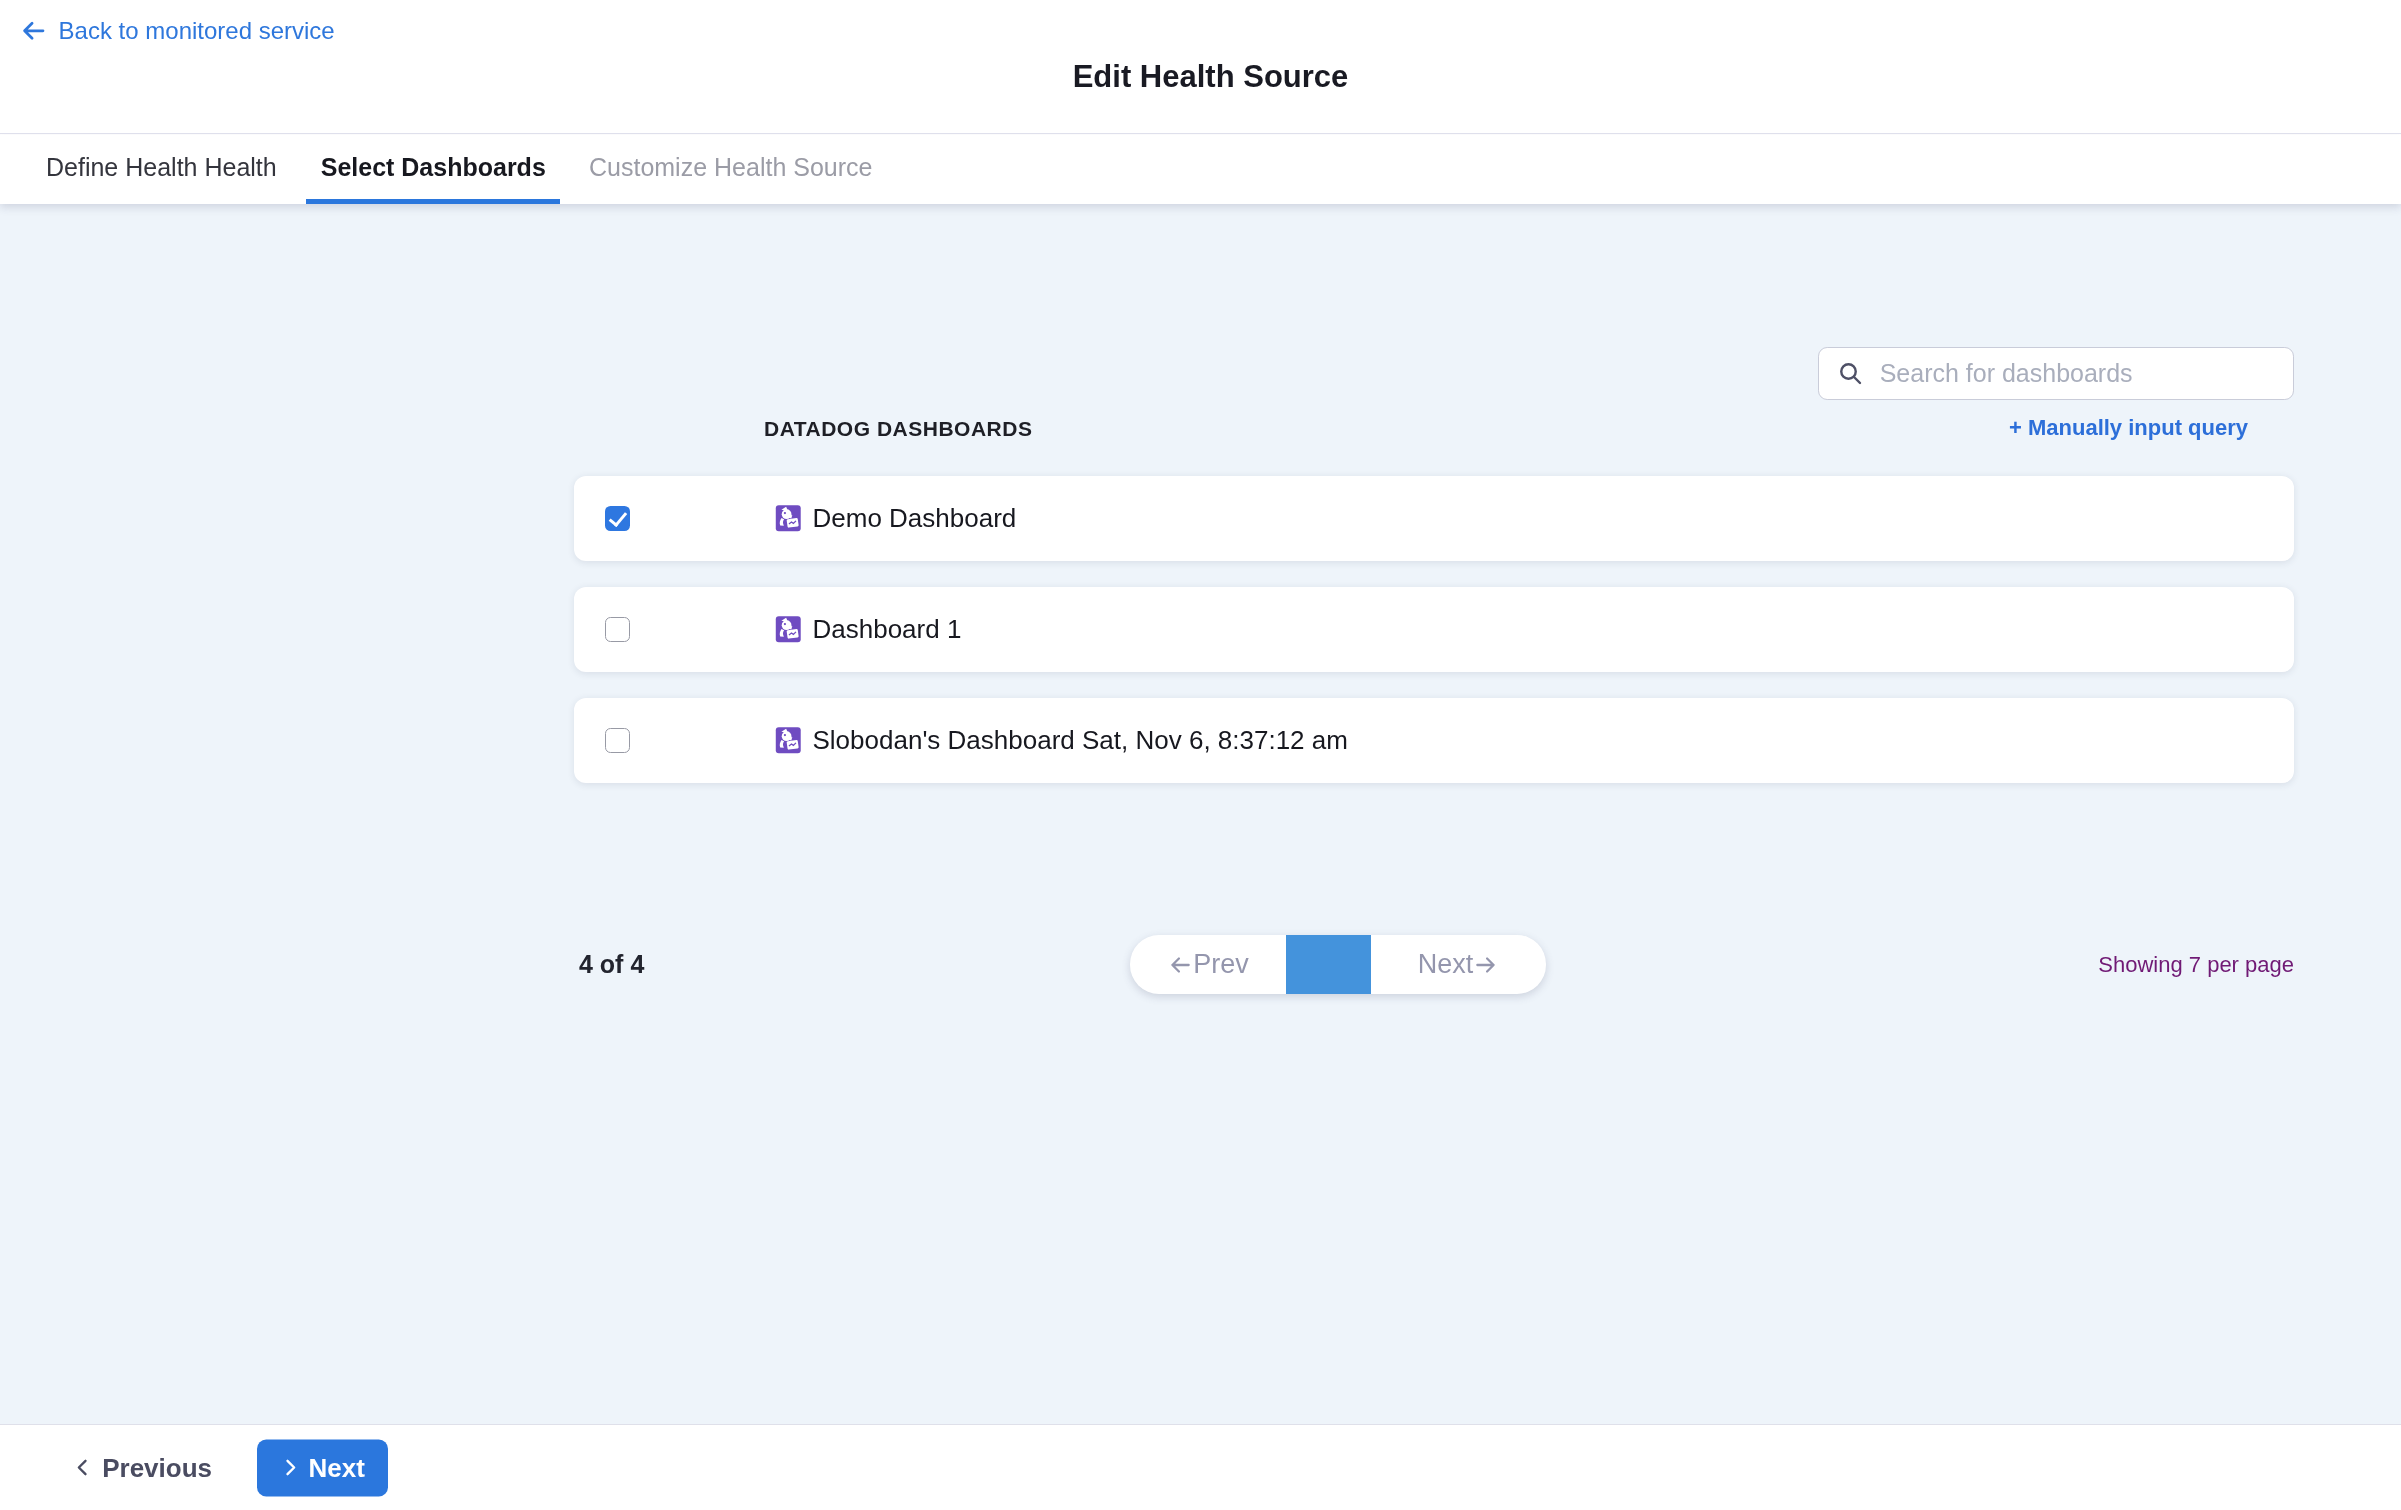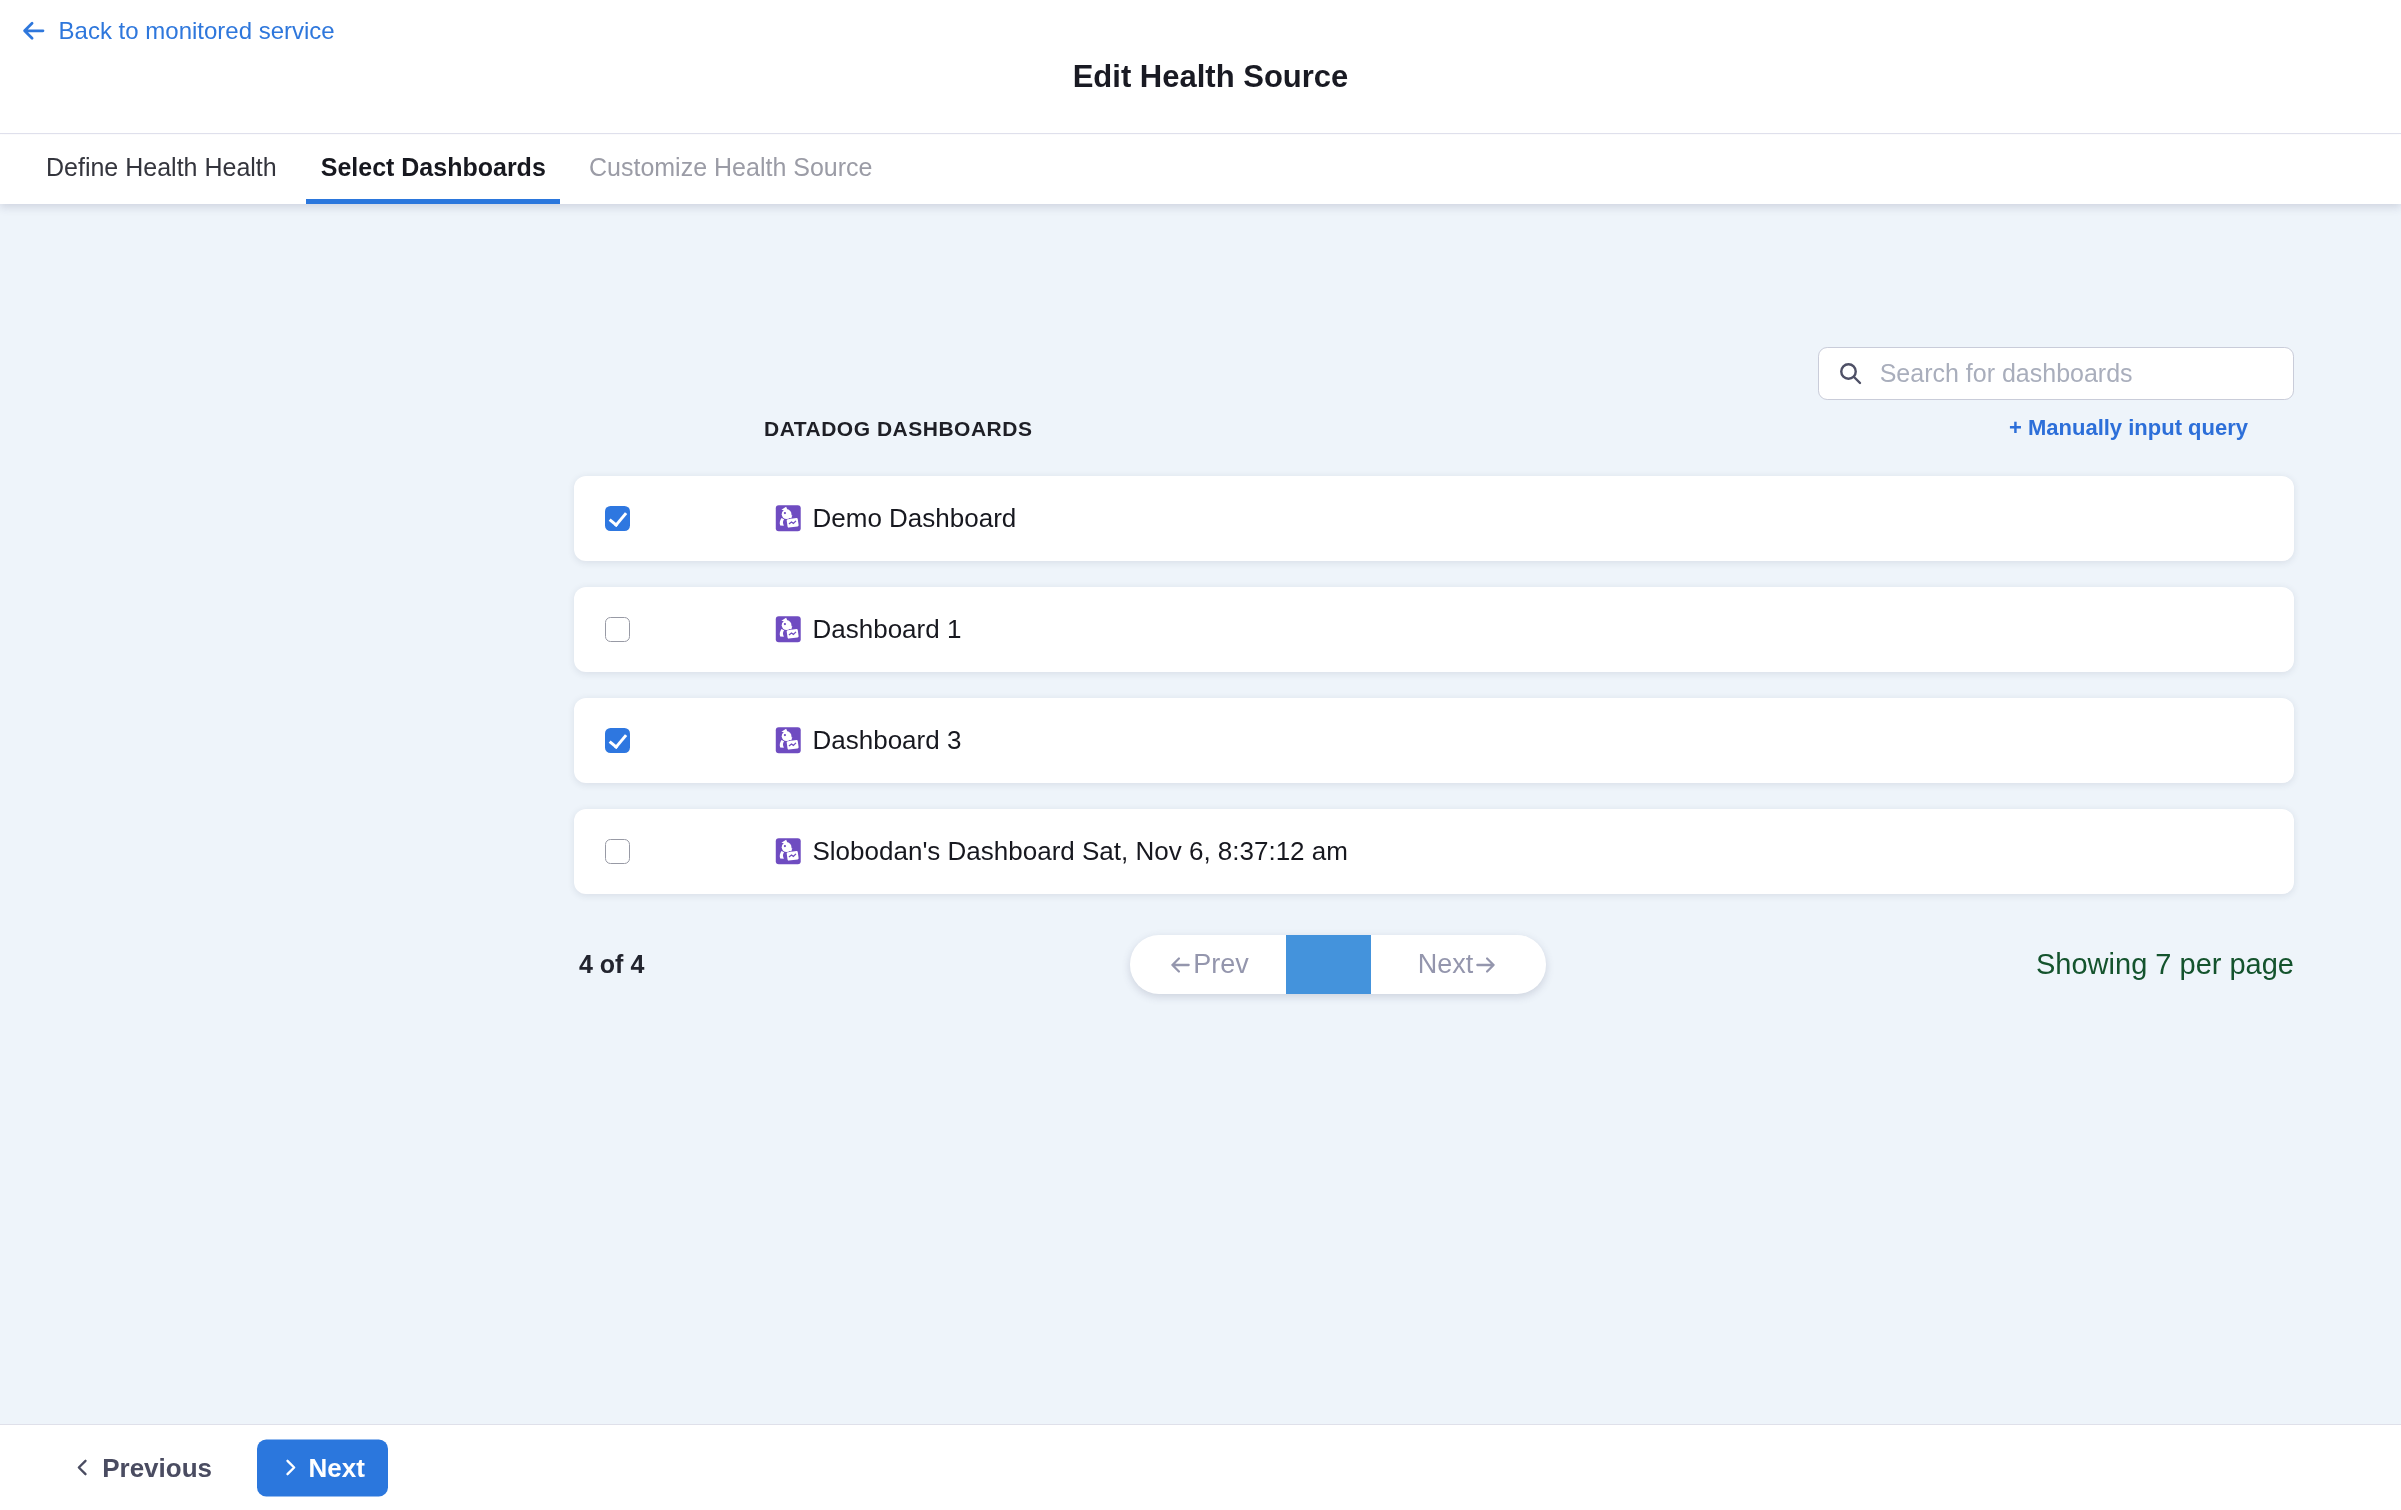--- a/index.html
+++ b/index.html
@@ -51,21 +51,21 @@
   
   .pag-row { position:absolute; left:0; right:0; top:731px; height:59px; }
   .range { position:absolute; left:579px; line-height:59px; font-size:25px; font-weight:700; color:#22242e; }
   .pill { position:absolute; left:1130px; width:416px; height:59px; background:#fff; border-radius:29px;
           box-shadow:0 2.8px 8.3px rgba(70,74,110,0.20); display:flex; overflow:hidden; }
   .pill .nav { display:flex; align-items:center; justify-content:center; 
                font-size:27px; color:#9496ad; cursor:pointer; }
   .pill .prev { width:156px; } .pill .next { width:175px; }
   .pill .page { width:85px; background:var(--active-page,#4493dc); color:#fff; font-size:27px;
                 display:flex; align-items:center; justify-content:center; cursor:pointer; }
-  .perpage { position:absolute; right:107px; line-height:59px; font-size:29px; color:#14532d; }
+  .perpage { position:absolute; right:107px; line-height:59px; font-size:22px; color:#701a75; }
   
   .footer { position:absolute; left:0; right:0; bottom:0; height:86px; background:#fff;
             border-top:0.9px solid #dfe0ea; z-index:3; }
   .prev-btn { position:absolute; left:73px; top:50%; transform:translateY(-50%);
               display:flex; align-items:center; gap:9.2px; font-size:26px; font-weight:600;
               color:#4a4c61; cursor:pointer; background:none; border:none;
               font-family:"Liberation Sans","DejaVu Sans",sans-serif; }
   .next-btn { position:absolute; left:257px; top:50%; transform:translateY(-50%);
               width:131px; height:57px; border:none; border-radius:9.2px;
               background:var(--accent,#2b77dd); color:#fff; font-size:26px; font-weight:600;
@@ -136,36 +136,20 @@
             <circle cx="9.2" cy="7.6" r="0.95" fill="#6f4cc1"></circle>
             <path d="M10 10.6 L15.4 9.2 L14.6 12.2 Z" fill="#fff"></path>
             <rect x="11" y="12.2" width="9.4" height="7.2" rx="1" transform="rotate(-8 15.7 15.8)" fill="#fff"></rect>
             <path d="M12.6 16.8 l2.1 -1.6 l1.6 1.1 l2.2 -2.1" stroke="#6f4cc1" stroke-width="1.1" fill="none"></path>
             <path d="M6.3 11.8 q-2.2 3.2 -1.1 6.4 l3.1 0.1 q-1.6 -3.2 0.2 -5.4 Z" fill="#fff"></path>
           </svg>
           <span class="row-name">Dashboard 1</span>
         </span>
       </div>
 
-      <div class="row">
-        <span class="cb checked"></span>
-        <span class="row-label">
-          <svg width="28.5" height="28.5" viewBox="0 0 24 24">
-            <rect x="1.5" y="1" width="21" height="22" rx="2.5" fill="#6f4cc1"></rect>
-            <path d="M6.2 4.8 L10.2 2.4 L11.8 5.8 Z" fill="#fff"></path>
-            <circle cx="10.6" cy="8.6" r="4.1" fill="#fff"></circle>
-            <circle cx="9.2" cy="7.6" r="0.95" fill="#6f4cc1"></circle>
-            <path d="M10 10.6 L15.4 9.2 L14.6 12.2 Z" fill="#fff"></path>
-            <rect x="11" y="12.2" width="9.4" height="7.2" rx="1" transform="rotate(-8 15.7 15.8)" fill="#fff"></rect>
-            <path d="M12.6 16.8 l2.1 -1.6 l1.6 1.1 l2.2 -2.1" stroke="#6f4cc1" stroke-width="1.1" fill="none"></path>
-            <path d="M6.3 11.8 q-2.2 3.2 -1.1 6.4 l3.1 0.1 q-1.6 -3.2 0.2 -5.4 Z" fill="#fff"></path>
-          </svg>
-          <span class="row-name">Dashboard 3</span>
-        </span>
-      </div>
 
       <div class="row">
         <span class="cb"></span>
         <span class="row-label">
           <svg width="28.5" height="28.5" viewBox="0 0 24 24">
             <rect x="1.5" y="1" width="21" height="22" rx="2.5" fill="#6f4cc1"></rect>
             <path d="M6.2 4.8 L10.2 2.4 L11.8 5.8 Z" fill="#fff"></path>
             <circle cx="10.6" cy="8.6" r="4.1" fill="#fff"></circle>
             <circle cx="9.2" cy="7.6" r="0.95" fill="#6f4cc1"></circle>
             <path d="M10 10.6 L15.4 9.2 L14.6 12.2 Z" fill="#fff"></path>

